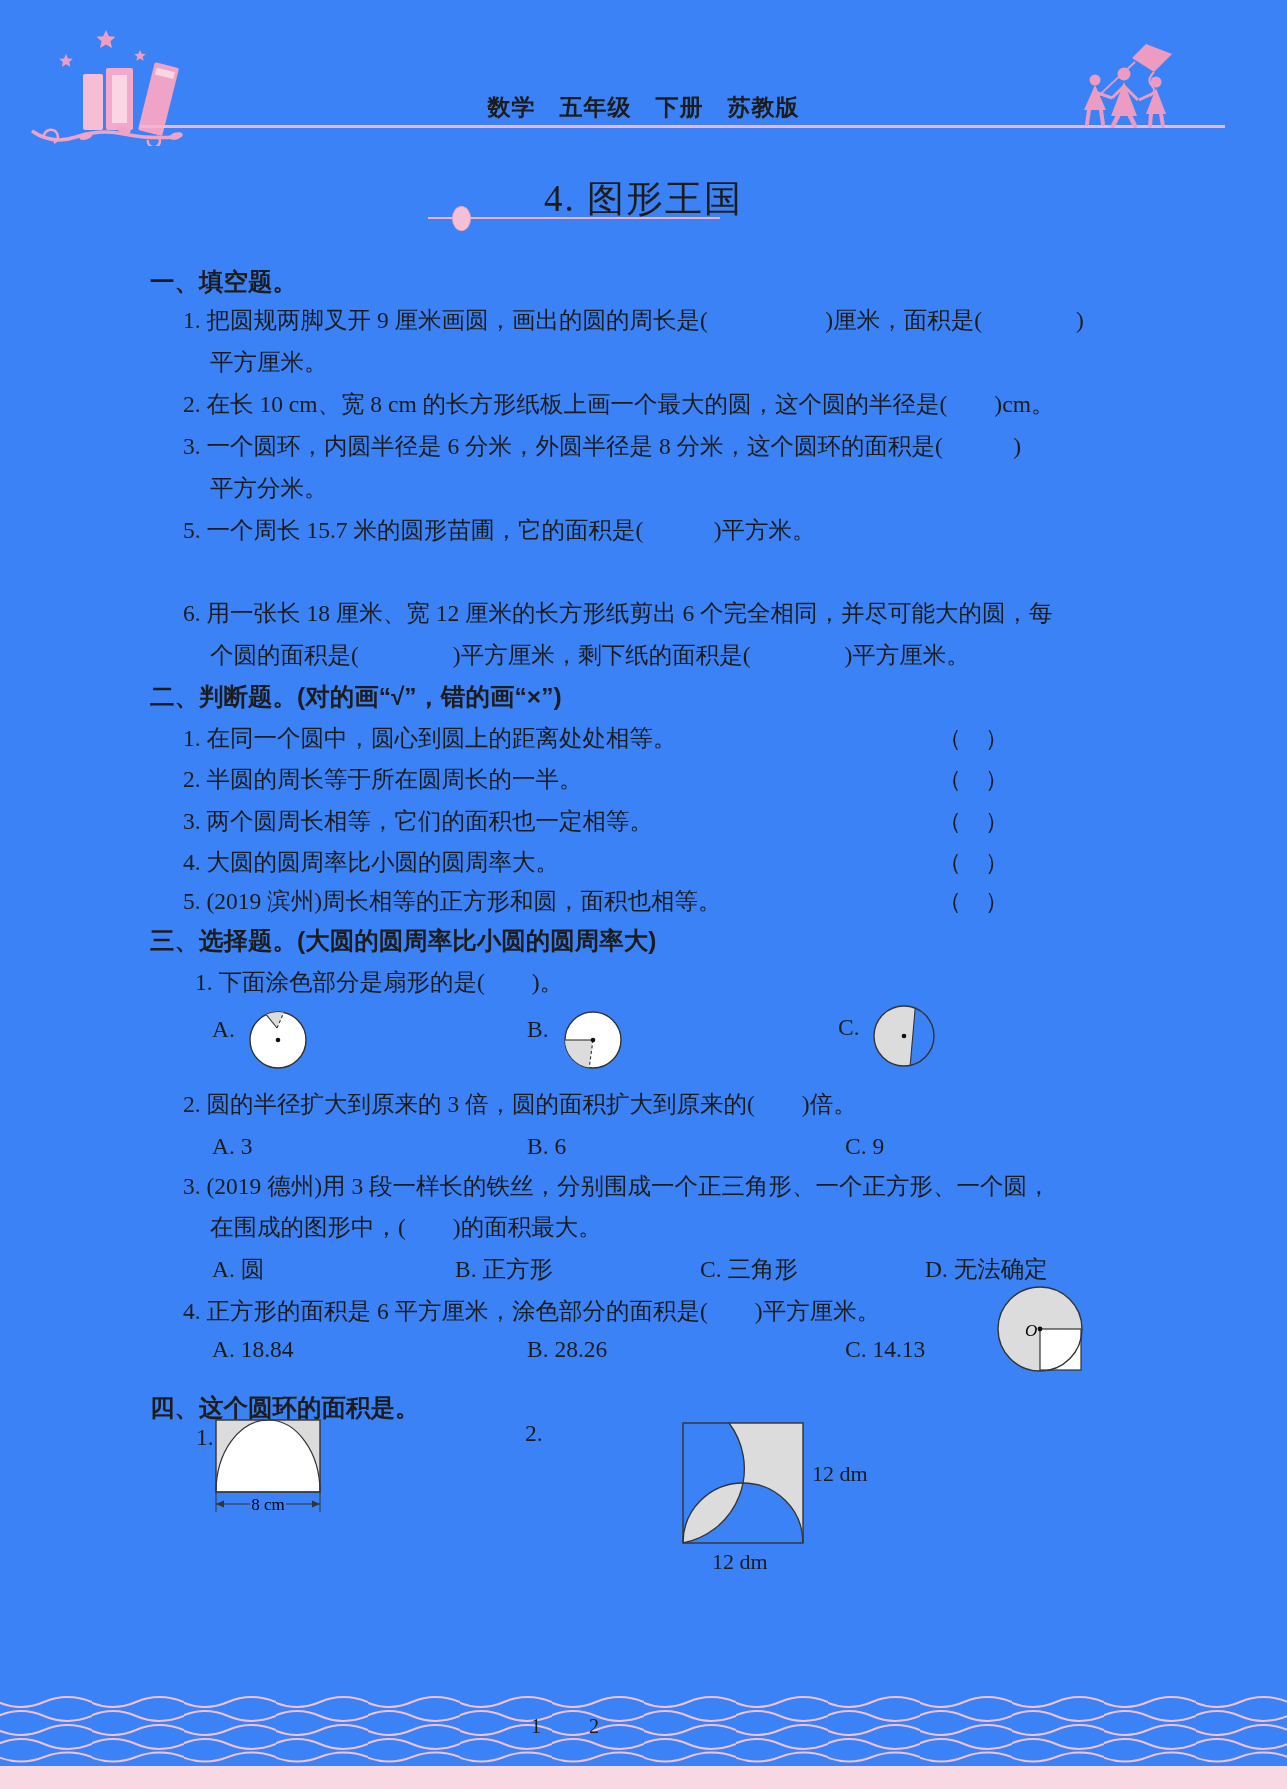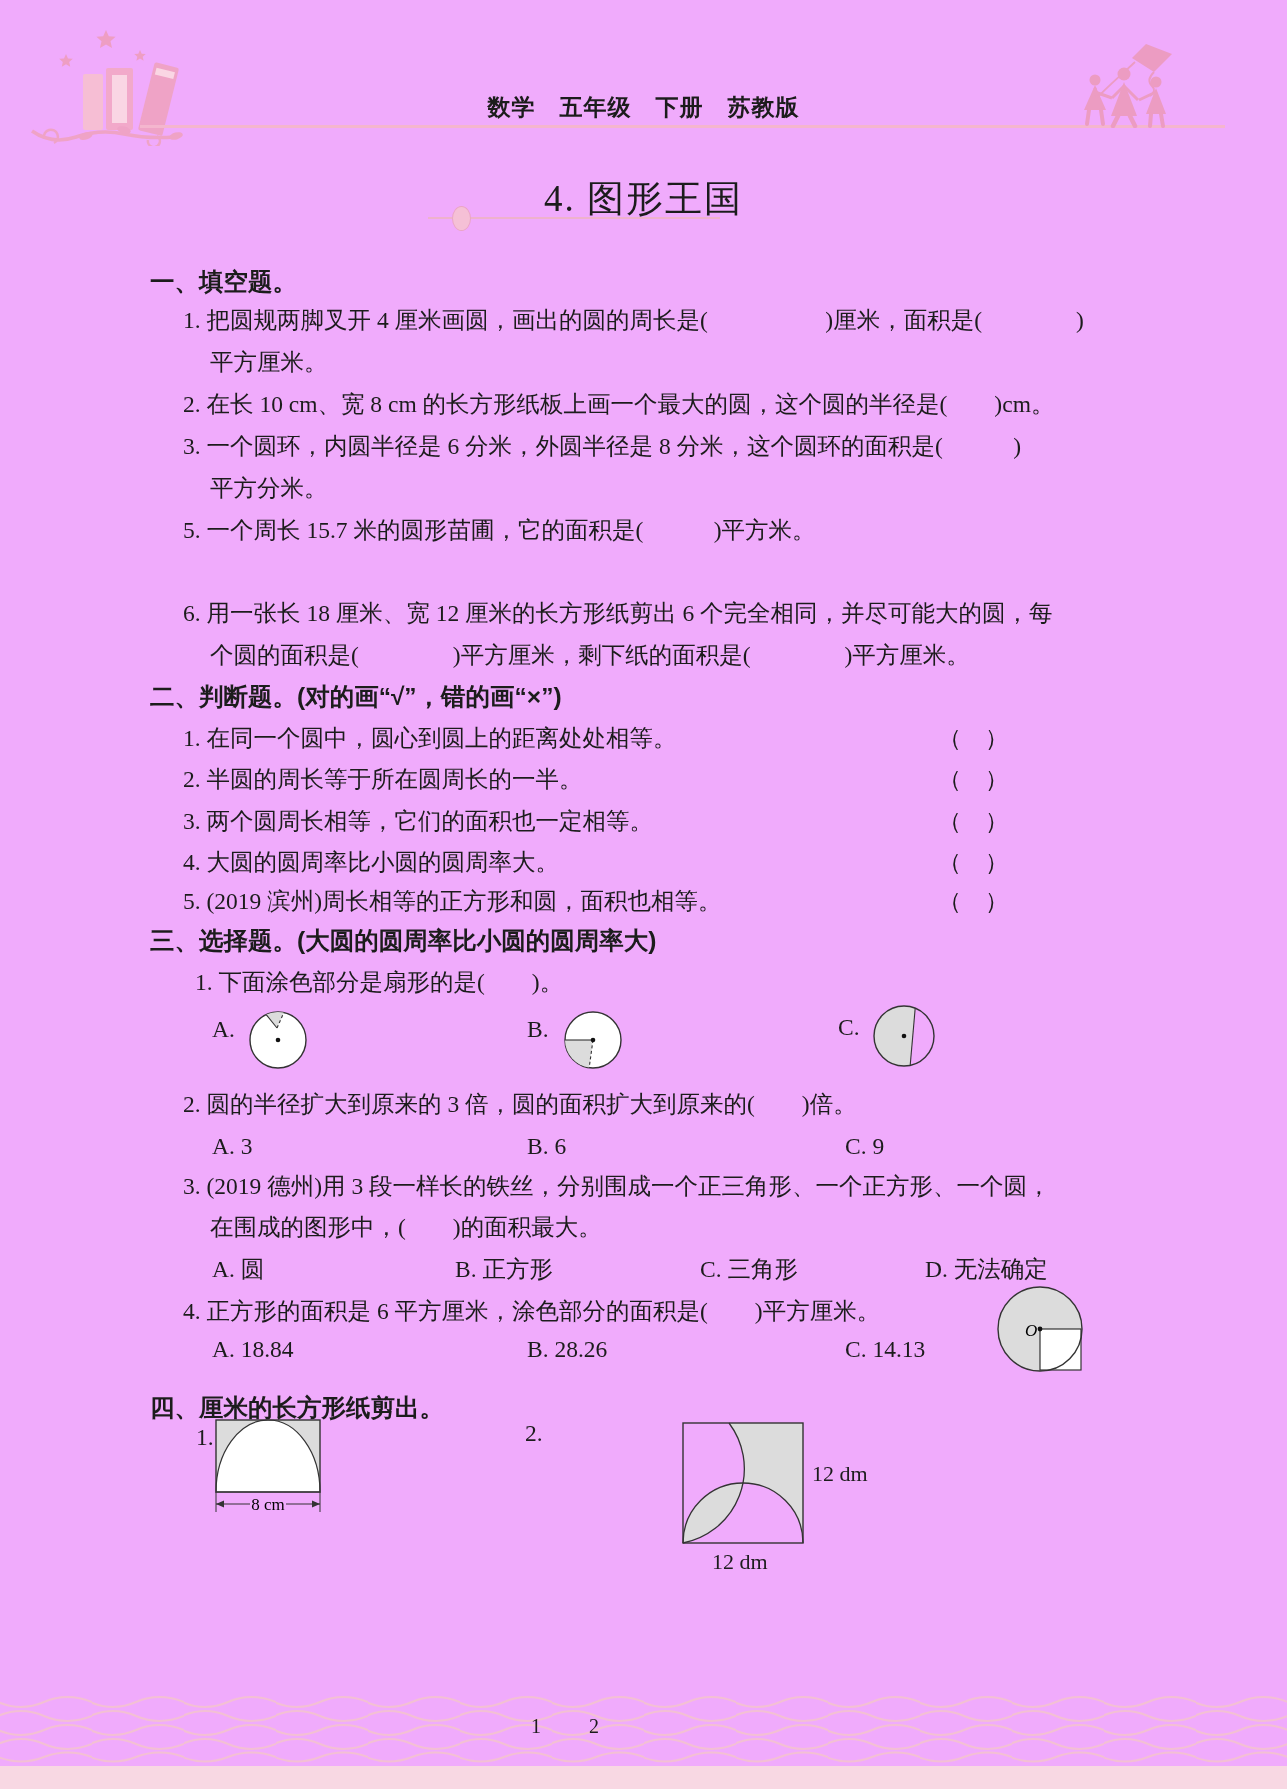--- a/index.html
+++ b/index.html
@@ -1,16 +1,16 @@
 <!DOCTYPE html>
 <html><head>
 <meta charset="utf-8">
 <style>
   html,body{margin:0;padding:0;background:#e8e8e8;}
-  .page{position:relative;width:1287px;height:1789px;margin:0 auto;background:#f0abfc;
+  .page{position:relative;width:1287px;height:1789px;margin:0 auto;background:#3b82f6;
         font-family:"Liberation Serif",serif;color:#1c1c1c;overflow:hidden;}
   .abs{position:absolute;}
   .course{position:absolute;left:0;right:0;top:92px;text-align:center;
           font-size:23px;font-weight:700;letter-spacing:1px;}
   .rule{position:absolute;left:140px;top:125px;width:1085px;height:3px;background:#f4b6ce;}
   .title{position:absolute;left:0;right:0;top:174px;text-align:center;
          font-size:37px;font-weight:400;letter-spacing:2px;}
   .t-underline{position:absolute;left:428px;top:217px;width:292px;height:2px;background:#eeb2cc;}
   .t-dot{position:absolute;left:452px;top:206px;width:17px;height:23px;border-radius:50%;
          background:#f5c0d6;border:1px solid #eaa5c4;}
@@ -82,21 +82,21 @@
         <path d="M156 50 L139 58" stroke="#ec9cc2" stroke-width="3" fill="none"></path>
       </g>
     </g>
   </svg>
 
   <div class="title">4. 图形王国</div>
   <div class="t-underline"></div>
   <div class="t-dot"></div>
 
   <div class="hd" style="left:150px;top:268px">一、填空题。</div>
-  <div class="ln" style="left:183px;top:307px">1. 把圆规两脚叉开 4 厘米画圆，画出的圆的周长是(　　　　　)厘米，面积是(　　　　)</div>
+  <div class="ln" style="left:183px;top:307px">1. 把圆规两脚叉开 9 厘米画圆，画出的圆的周长是(　　　　　)厘米，面积是(　　　　)</div>
   <div class="ln" style="left:210px;top:349px">平方厘米。</div>
   <div class="ln" style="left:183px;top:391px">2. 在长 10 cm、宽 8 cm 的长方形纸板上画一个最大的圆，这个圆的半径是(　　)cm。</div>
   <div class="ln" style="left:183px;top:433px">3. 一个圆环，内圆半径是 6 分米，外圆半径是 8 分米，这个圆环的面积是(　　　)</div>
   <div class="ln" style="left:210px;top:475px">平方分米。</div>
   <div class="ln" style="left:183px;top:517px">5. 一个周长 15.7 米的圆形苗圃，它的面积是(　　　)平方米。</div>
   <div class="ln" style="left:183px;top:600px">6. 用一张长 18 厘米、宽 12 厘米的长方形纸剪出 6 个完全相同，并尽可能大的圆，每</div>
   <div class="ln" style="left:210px;top:642px">个圆的面积是(　　　　)平方厘米，剩下纸的面积是(　　　　)平方厘米。</div>
 
   <div class="hd" style="left:150px;top:683px">二、判断题。(对的画“√”，错的画“×”)</div>
   <div class="ln" style="left:183px;top:725px">1. 在同一个圆中，圆心到圆上的距离处处相等。</div>
@@ -157,21 +157,21 @@
   <div class="ln" style="left:845px;top:1336px">C. 14.13</div>
 
   <svg class="abs" style="left:996px;top:1284px" width="100" height="95" viewBox="0 0 100 95">
     <circle cx="44" cy="45" r="42" fill="#dcdcdc"></circle>
     <rect x="44" y="45" width="41" height="41" fill="#ffffff" stroke="#333" stroke-width="1.2"></rect>
     <circle cx="44" cy="45" r="42" fill="none" stroke="#333" stroke-width="1.4"></circle>
     <circle cx="44" cy="45" r="2.4" fill="#111"></circle>
     <text x="29" y="52" font-size="17" font-style="italic">O</text>
   </svg>
 
-  <div class="hd" style="left:150px;top:1394px">四、厘米的长方形纸剪出。</div>
+  <div class="hd" style="left:150px;top:1394px">四、这个圆环的面积是。</div>
 
   <div class="ln" style="left:196px;top:1424px">1.</div>
   <svg class="abs" style="left:212px;top:1416px" width="112" height="102" viewBox="0 0 112 102">
     <rect x="4" y="4" width="104" height="72" fill="#dcdcdc"></rect>
     <path d="M4 76 A52 72 0 0 1 108 76 Z" fill="#ffffff" stroke="#333" stroke-width="1.2"></path>
     <rect x="4" y="4" width="104" height="72" fill="none" stroke="#333" stroke-width="1.4"></rect>
     <path d="M4 76 L4 96 M108 76 L108 96" stroke="#333" stroke-width="1"></path>
     <path d="M4 88 L38 88 M74 88 L108 88" stroke="#333" stroke-width="1.2"></path>
     <polygon points="4,88 12,84.5 12,91.5" fill="#333"></polygon>
     <polygon points="108,88 100,84.5 100,91.5" fill="#333"></polygon>

